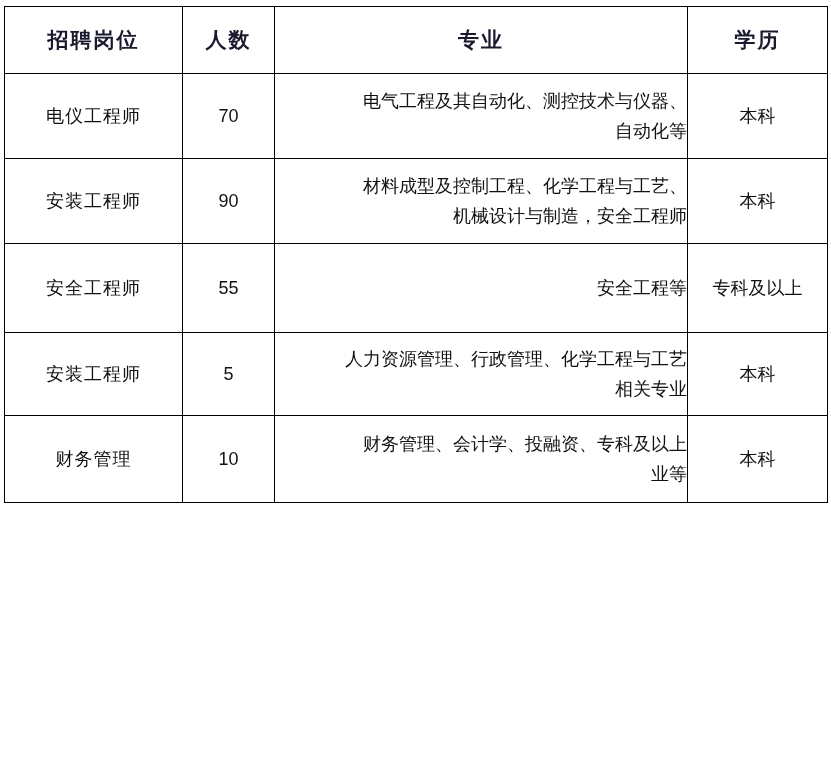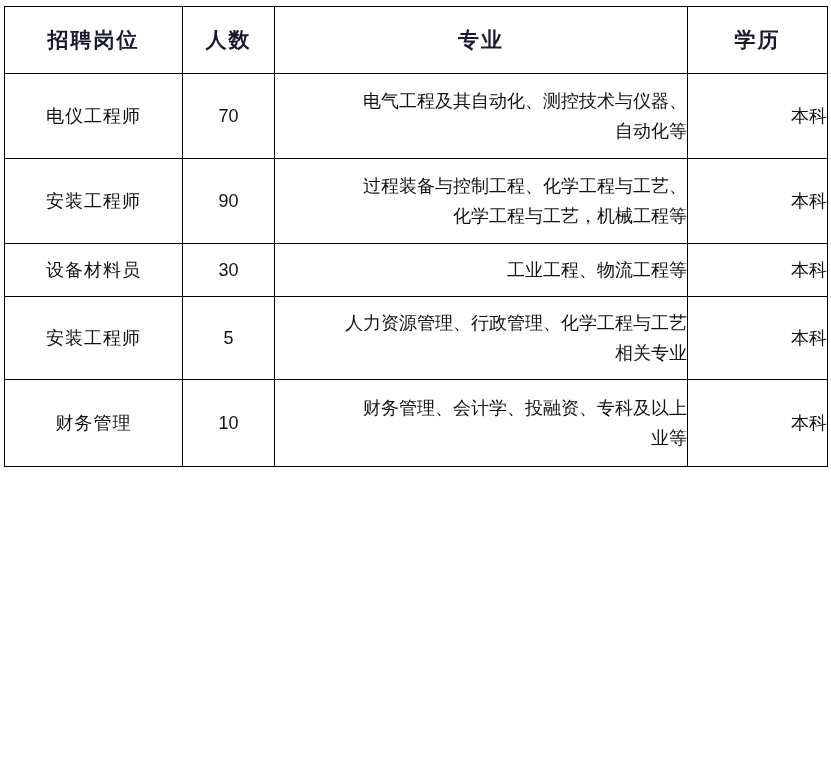--- a/index.html
+++ b/index.html
@@ -56,21 +56,20 @@
   }
   td.cell-major {
     text-align: right;
     padding: 8px 10px 8px 12px;
   }
   td.cell-position {
     letter-spacing: 1px;
   }
   td.cell-degree {
     padding: 6px 12px;
-    text-align: right;
   }
   
   tr.r0 td { height: 84px; }
   tr.r1 td { height: 84px; }
   tr.r2 td { height: 52px; }
   tr.r3 td { height: 84px; }
   tr.r4 td { height: 88px; }
   tr.r5 td { height: 52px; }
   tr.r6 td { height: 82px; }
   tr.r7 td { height: 86px; }
@@ -108,41 +107,41 @@
         </td>
         <td class="cell-degree">
           <span class="degree-text">本科</span>
         </td>
       </tr>
 
       <tr class="r1">
         <td class="cell-position">安装工程师</td>
         <td class="cell-count">90</td>
         <td class="cell-major">
-          <span class="major-line">过程装备与控制工程、化学工程与工艺、</span>
-          <span class="major-line">化学工程与工艺，机械工程等</span>
+          <span class="major-line">材料成型及控制工程、化学工程与工艺、</span>
+          <span class="major-line">机械设计与制造，安全工程师</span>
         </td>
         <td class="cell-degree">
           <span class="degree-text">本科</span>
         </td>
       </tr>
 
 
 
-
-      <tr class="r5">
-        <td class="cell-position">设备材料员</td>
-        <td class="cell-count">30</td>
+      <tr class="r4">
+        <td class="cell-position">安全工程师</td>
+        <td class="cell-count">55</td>
         <td class="cell-major">
-          <span class="major-line">工业工程、物流工程等</span>
+          <span class="major-line">安全工程等</span>
         </td>
         <td class="cell-degree">
-          <span class="degree-text">本科</span>
+          <span class="degree-text">专科及以上</span>
         </td>
       </tr>
+
 
       <tr class="r6">
         <td class="cell-position">安装工程师</td>
         <td class="cell-count">5</td>
         <td class="cell-major">
           <span class="major-line">人力资源管理、行政管理、化学工程与工艺</span>
           <span class="major-line">相关专业</span>
         </td>
         <td class="cell-degree">
           <span class="degree-text">本科</span>

